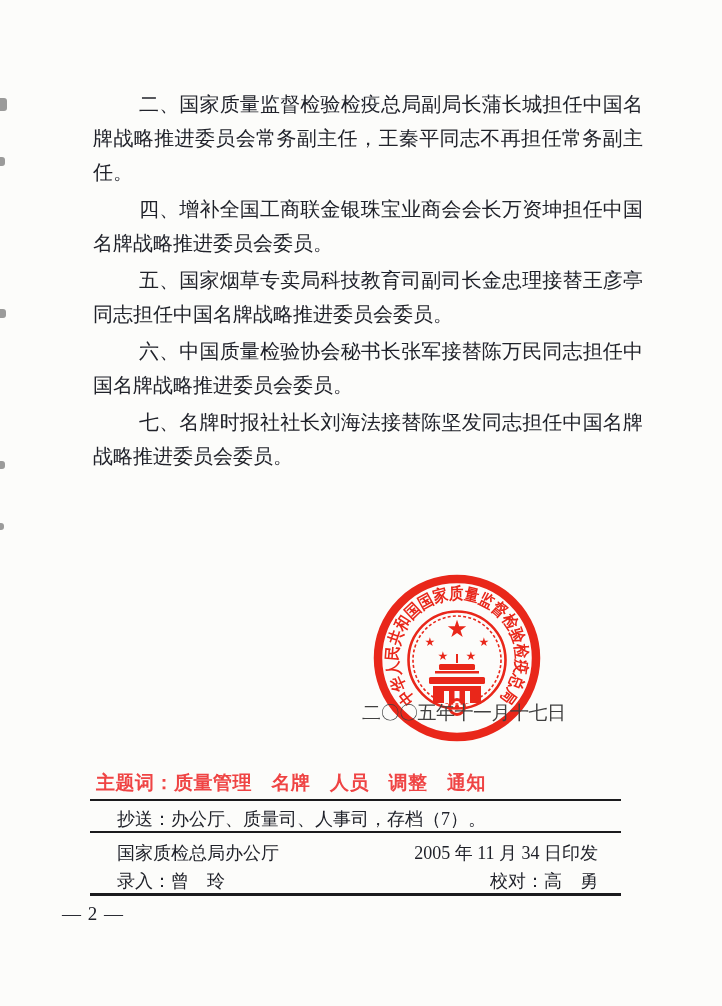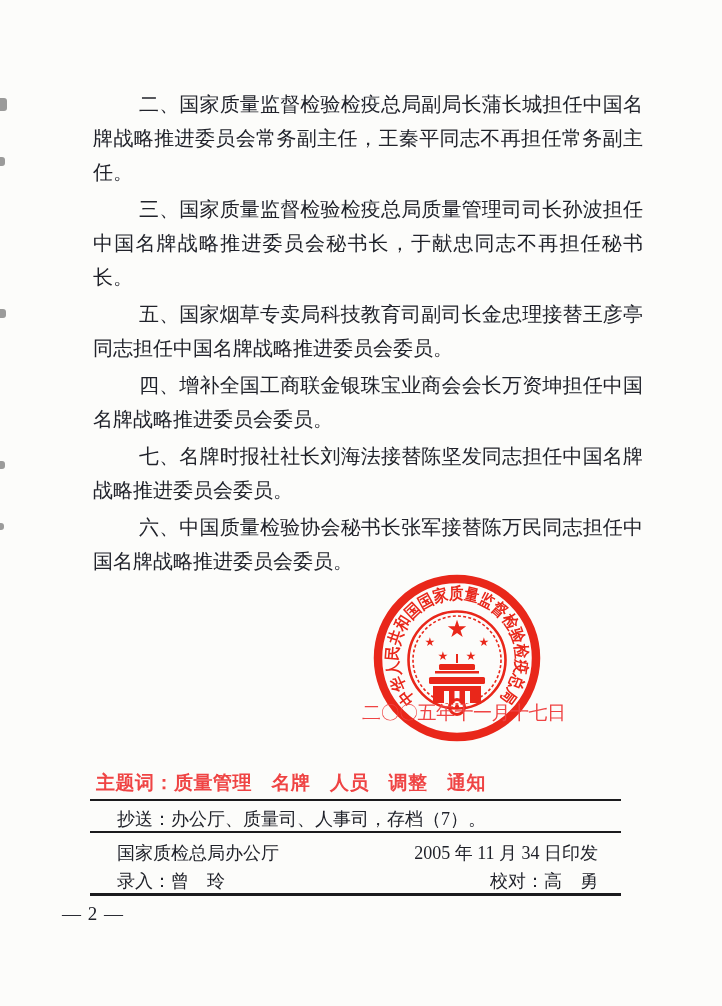--- a/index.html
+++ b/index.html
@@ -16,21 +16,21 @@
     letter-spacing:0;
   }
   .doc-body p{margin:0 0 3px 0;text-indent:46px;}
   
   .seal{position:absolute;left:371px;top:572px;width:172px;height:172px;opacity:.93;z-index:2;}
   .seal-red{fill:#e8170a;}
   .seal-stroke{stroke:#e8170a;fill:none;}
   .seal-text{fill:#e8170a;font-weight:700;font-family:"Liberation Sans","DejaVu Sans",sans-serif;}
   .sign-date{
     position:absolute;left:362px;top:700px;z-index:3;
-    font-size:19px;letter-spacing:-0.5px;color:#ef4444;
+    font-size:19px;letter-spacing:-0.5px;color:#404040;
   }
   
   .subject-line{
     position:absolute;left:96px;top:770px;font-size:19px;font-weight:700;
     color:#ef4444;letter-spacing:.5px;
     font-family:"Liberation Sans","DejaVu Sans",sans-serif;
   }
   .rule{position:absolute;left:90px;width:531px;background:#1b1b1d;}
   .rule-a{top:799px;height:2px;}
   .rule-b{top:831px;height:2px;}
@@ -49,25 +49,24 @@
 <div class="page">
 
   <div class="smudge" style="top:98px;width:7px;height:13px;"></div>
   <div class="smudge" style="top:157px;width:5px;height:9px;"></div>
   <div class="smudge" style="top:309px;width:6px;height:9px;"></div>
   <div class="smudge" style="top:461px;width:5px;height:8px;"></div>
   <div class="smudge" style="top:523px;width:4px;height:7px;"></div>
 
   <div class="doc-body">
     <p>二、国家质量监督检验检疫总局副局长蒲长城担任中国名牌战略推进委员会常务副主任，王秦平同志不再担任常务副主任。</p>
-    <p>三、国家质量监督检验检疫总局质量管理司司长孙波担任中国名牌战略推进委员会秘书长，于献忠同志不再担任秘书长。</p>
+    <p>四、增补全国工商联金银珠宝业商会会长万资坤担任中国名牌战略推进委员会委员。</p>
     <p>五、国家烟草专卖局科技教育司副司长金忠理接替王彦亭同志担任中国名牌战略推进委员会委员。</p>
-    <p>四、增补全国工商联金银珠宝业商会会长万资坤担任中国名牌战略推进委员会委员。</p>
+    <p>六、中国质量检验协会秘书长张军接替陈万民同志担任中国名牌战略推进委员会委员。</p>
     <p>七、名牌时报社社长刘海法接替陈坚发同志担任中国名牌战略推进委员会委员。</p>
-    <p>六、中国质量检验协会秘书长张军接替陈万民同志担任中国名牌战略推进委员会委员。</p>
   </div>
 
   <svg class="seal" viewBox="0 0 172 172">
     <circle cx="86" cy="86" r="79" class="seal-stroke" stroke-width="8.5"></circle>
     <path id="sealArc" d="M 44.3 127.7 A 59 59 0 1 1 127.7 127.7" fill="none"></path>
     <text class="seal-text" font-size="16.5">
       <textPath href="#sealArc" startOffset="0" textLength="276" lengthAdjust="spacingAndGlyphs">中华人民共和国国家质量监督检验检疫总局</textPath>
     </text>
 
     <g>

